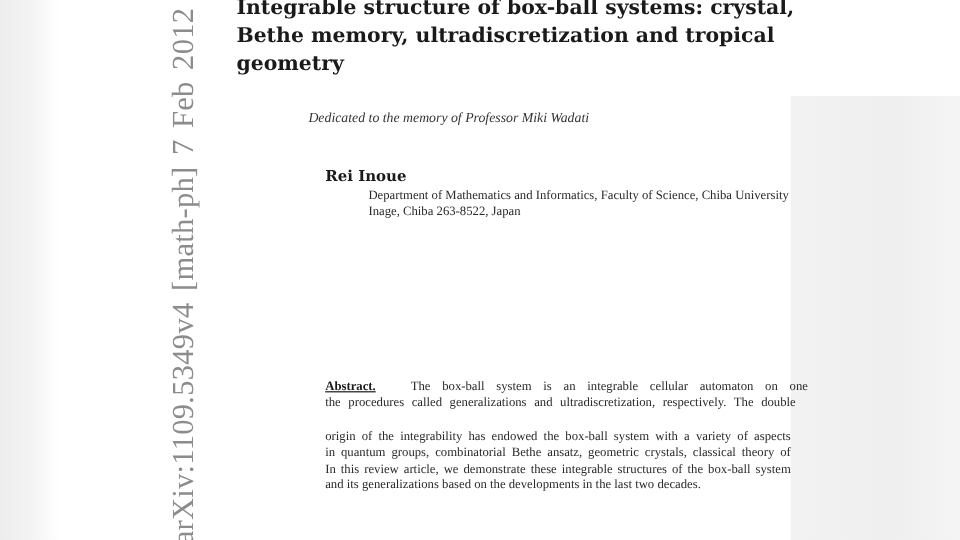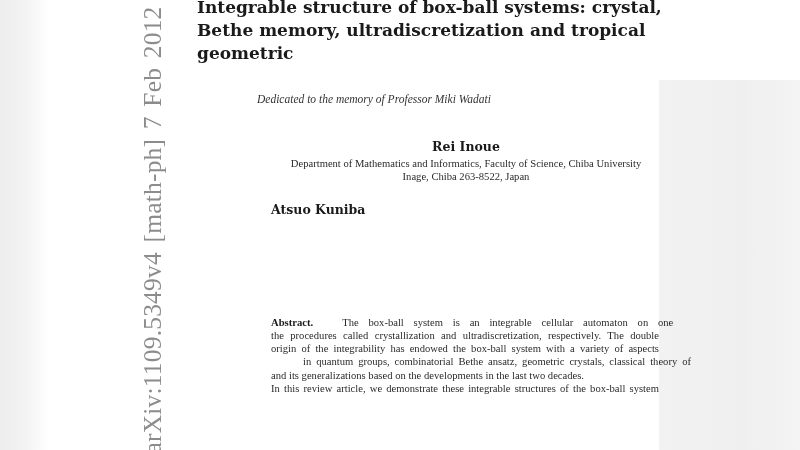--- a/index.html
+++ b/index.html
@@ -73,21 +73,21 @@
       line-height: 16px;
       color: #1a1a1a;
       white-space: nowrap;
     }
     .affil {
       font-size: 10.6px;
       line-height: 13.3px;
       color: #2a2a2a;
       margin-top: 2px;
     }
-    .affil span { display: block; white-space: nowrap; }
+    .affil span { display: block; white-space: nowrap; margin-left: 36px; }
     .abstract {
       position: absolute;
       left: 271px;
       top: 316px;
       width: 388px;
       font-size: 10.6px;
       line-height: 13.15px;
       color: #2a2a2a;
       text-align: justify;
       text-align-last: justify;
@@ -95,53 +95,53 @@
     .abstract .line {
       display: block;
       white-space: nowrap;
       text-align: justify;
       text-align-last: justify;
     }
     .abstract .line.last { text-align-last: left; }
     .abstract-label {
       font-weight: bold;
       color: #1a1a1a;
+      text-decoration: underline;
     }
   </style>
 </head>
 <body>
 
 <div class="left-shade"></div>
 <div class="right-shade"></div>
 
 <div class="arxiv-stamp">arXiv:1109.5349v4  [math-ph]  7 Feb 2012</div>
 
 <h1 class="title">
   <span>Integrable structure of box-ball systems: crystal,</span>
   <span>Bethe memory, ultradiscretization and tropical</span>
-  <span>geometric</span>
+  <span>geometry</span>
 </h1>
 
 <div class="dedication">Dedicated to the memory of Professor Miki Wadati</div>
 
-<div class="author-block" style="top:139px;text-align:center;">
+<div class="author-block" style="top:139px;">
   <div class="author-name">Rei Inoue</div>
   <div class="affil">
     <span>Department of Mathematics and Informatics, Faculty of Science, Chiba University</span>
     <span>Inage, Chiba 263-8522, Japan</span>
   </div>
 </div>
 
 <div class="author-block" style="top:202px;">
-  <div class="author-name">Atsuo Kuniba</div>
 </div>
 
 <div class="author-block" style="top:253px;">
 </div>
 
 <div class="abstract">
   <span class="line" style="display: block; word-spacing: 7.13281px;"><span class="abstract-label">Abstract.</span>&nbsp;&nbsp; <span>The box-ball system is an integrable cellular automaton on one</span></span>
-  <span class="line" style="display: block; word-spacing: 3.67773px;">the procedures called crystallization and ultradiscretization, respectively. The double</span>
-  <span class="line" style="display: block; word-spacing: 2.48558px;">origin of the integrability has endowed the box-ball system with a variety of aspects</span>
-  <span class="line" style="display: block; word-spacing: 2.29062px; margin-left: 32px;">in quantum groups, combinatorial Bethe ansatz, geometric crystals, classical theory of</span>
+  <span class="line" style="display: block; word-spacing: 3.67773px;">the procedures called generalizations and ultradiscretization, respectively. The double</span>
+  <span class="line" style="display: block; word-spacing: 2.48558px; margin-top: 16px;">origin of the integrability has endowed the box-ball system with a variety of aspects</span>
+  <span class="line" style="display: block; word-spacing: 2.29062px;">in quantum groups, combinatorial Bethe ansatz, geometric crystals, classical theory of</span>
+  <span class="line" style="display: block; word-spacing: 1.51823px;">In this review article, we demonstrate these integrable structures of the box-ball system</span>
   <span class="line last">and its generalizations based on the developments in the last two decades.</span>
-  <span class="line" style="display: block; word-spacing: 1.51823px;">In this review article, we demonstrate these integrable structures of the box-ball system</span>
 </div>
 
 </body></html>

